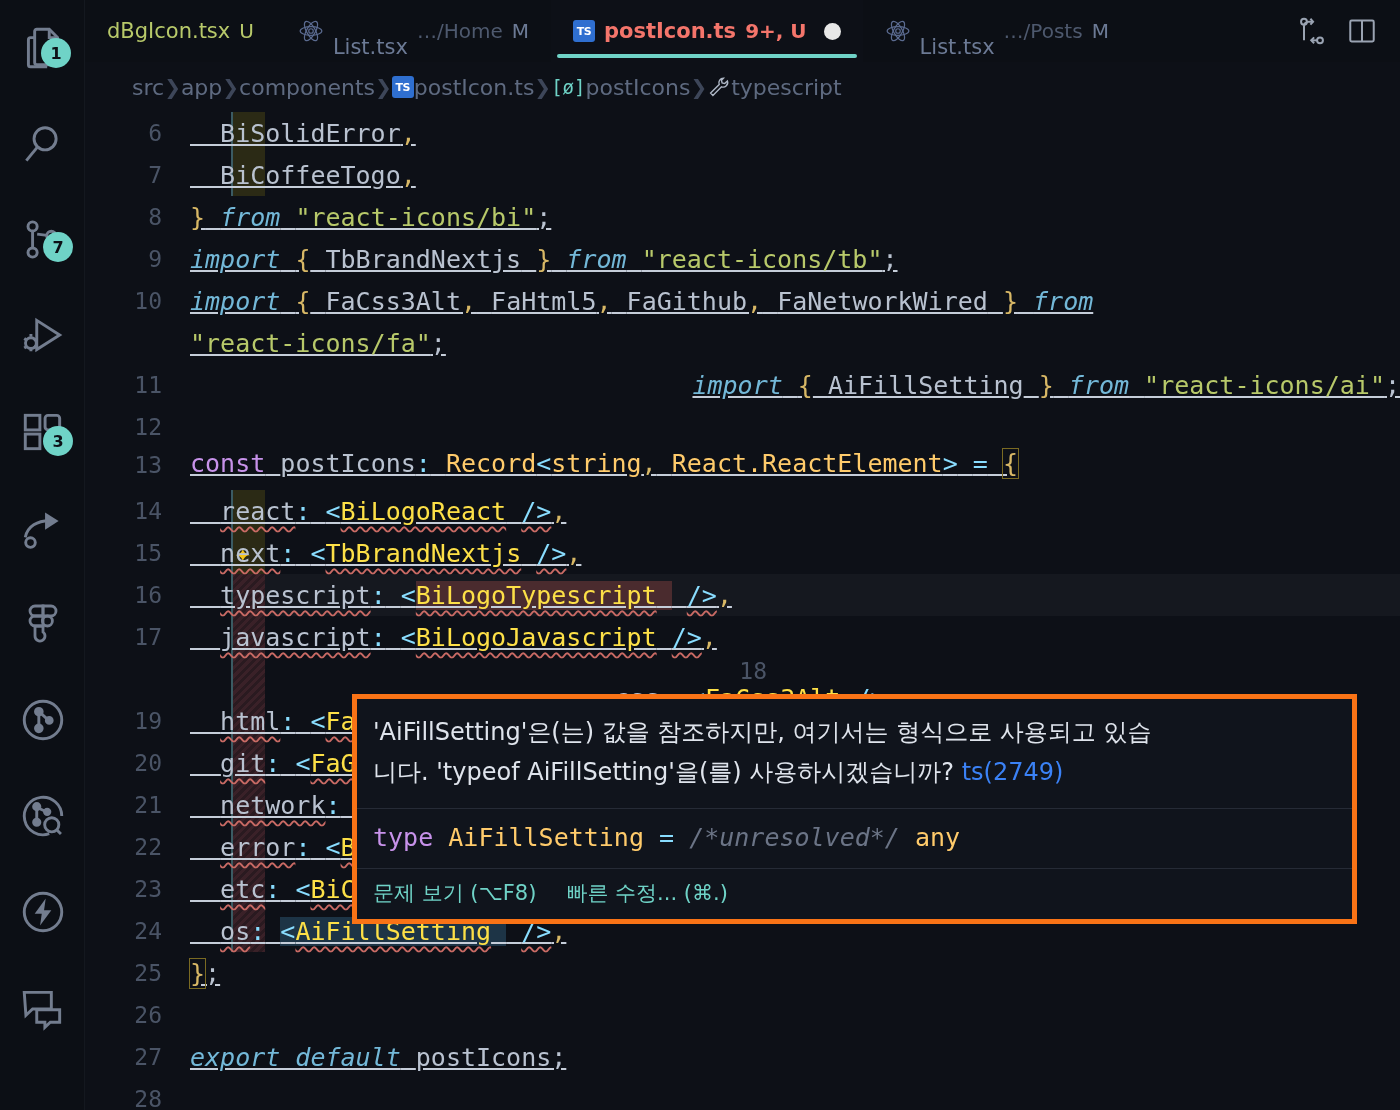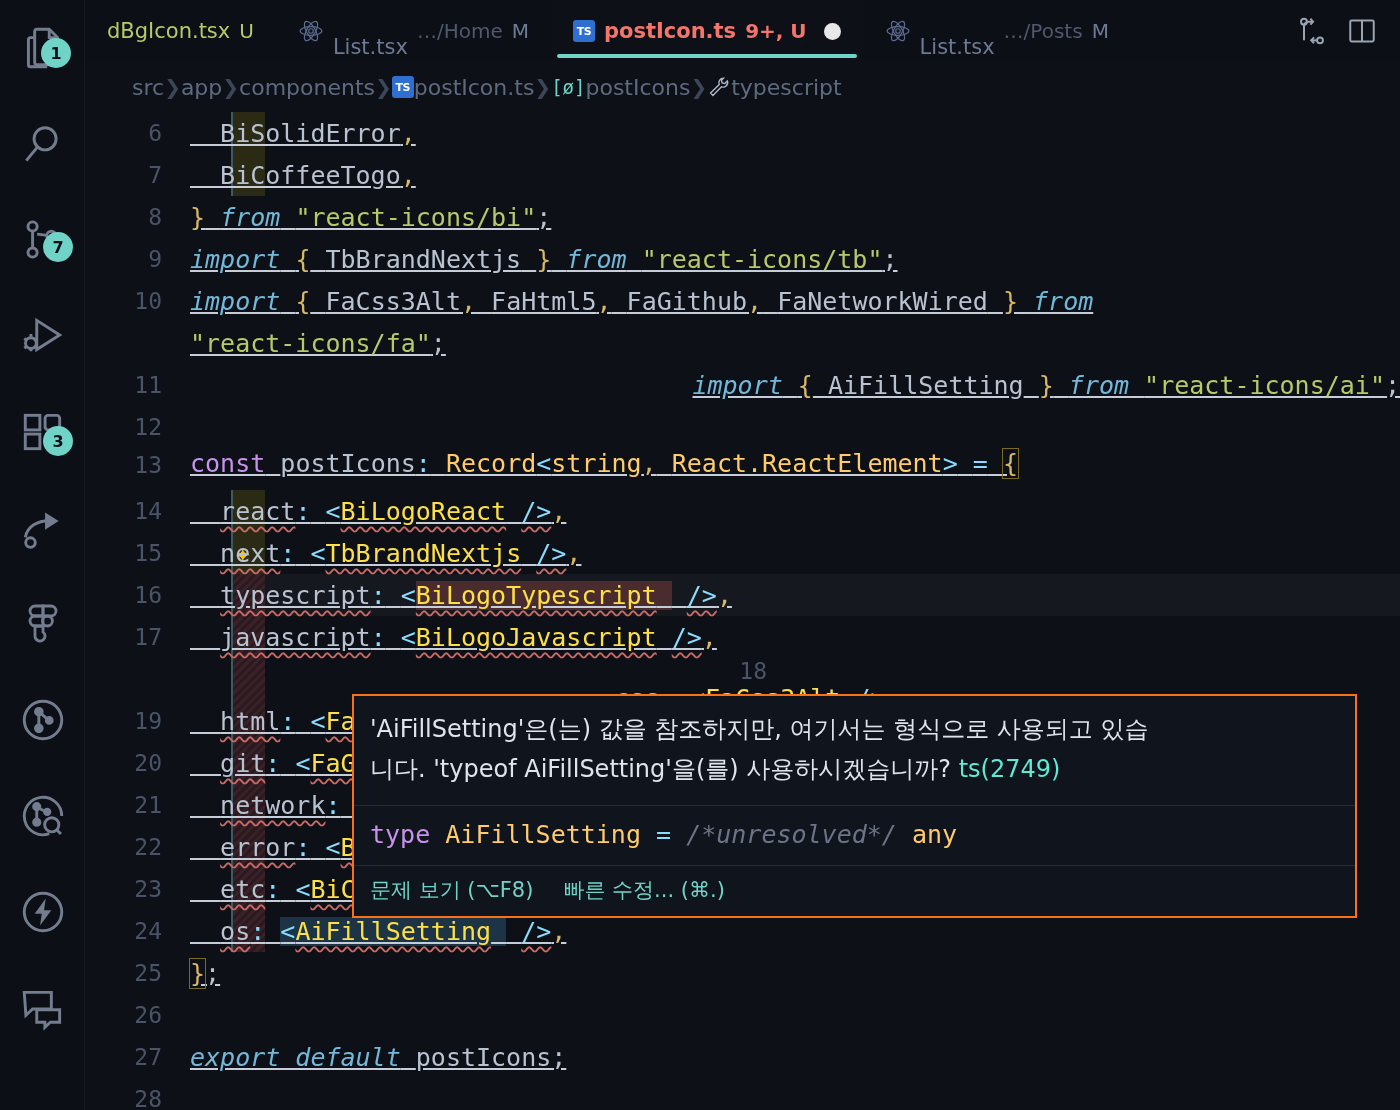--- a/index.html
+++ b/index.html
@@ -146,42 +146,42 @@
   .sparkle {
     position:absolute; left:150px; font-size:26px; color:#f5c518;
     line-height:1;
   }
 
   
   .hover-tip {
     position:absolute;
     left:352px; top:694px; width:1005px;
     background:#10141c;
-    border:2px solid #f97316;
+    border:5px solid #f97316;
     z-index:50;
     font-family:"DejaVu Sans", sans-serif;
   }
   .tip-msg {
     padding:13px 16px 16px 16px;
     font-size:24px; line-height:40px; color:#dfe4ec;
   }
   .tip-code-sep { border-top:1px solid #262b36; }
   .tip-code {
     padding:14px 16px 16px 16px;
     font-family:"DejaVu Sans Mono", monospace;
     font-size:25px; white-space:pre;
   }
   .tip-actions {
     border-top:1px solid #262b36;
     padding:10px 16px 12px 16px;
     display:flex; gap:30px;
     font-size:21px; color:#6fd3c7;
   }
   .tip-actions span { cursor:pointer; }
-  .tip-errcode { color:#5eead4; }
+  .tip-errcode { color:#3b82f6; }
 </style>
 </head>
 <body>
 
 <div id="app">
 
   <div class="activitybar">
 
     <div class="act-item" style="top:0;position:absolute;">
       <svg width="50" height="50" viewBox="0 0 24 24" fill="none" stroke="#737d8f" stroke-width="1.4">

